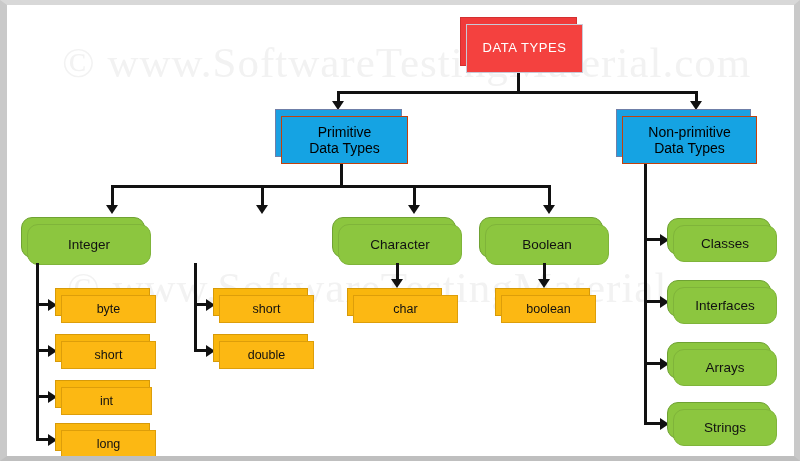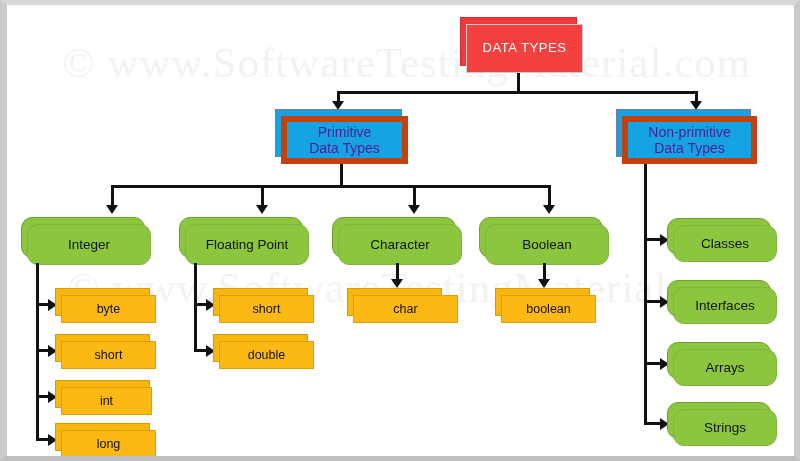--- a/index.html
+++ b/index.html
@@ -60,21 +60,21 @@
     left:6px;top:7px;
   }
 
   
   .n-red .shadowcard{background:#f03a3a;border:1px solid #d23030;}
   .n-red .card{background:#f4413f;border:1px solid #c9c9d6;color:#ffffff;
     font-size:13px;letter-spacing:.6px;}
 
   
   .n-blue .shadowcard{background:#1ba0e2;border:1px solid #6f7fa8;}
-  .n-blue .card{background:#15a3e3;border:6px solid #c2410c;color:#4c1d95;
+  .n-blue .card{background:#15a3e3;border:1px solid #c2410c;color:#000000;
     font-size:14px;}
 
   
   .n-green .shadowcard{background:#8cc63f;border:1px solid #6fa233;border-radius:11px;}
   .n-green .card{background:#8cc63f;border:1px solid #7fb43a;border-radius:11px;
     color:#111111;font-size:13.5px;}
 
   
   .n-orange .shadowcard{background:#f9b60d;border:1px solid #d79a08;}
   .n-orange .card{background:#fcb813;border:1px solid #dd9e0a;color:#111111;
@@ -152,24 +152,20 @@
   <div class="arrow-down" style="left:401px;top:200px;"></div>
 
   <div class="ln lv" style="left:541px;top:180px;height:22px;"></div>
   <div class="arrow-down" style="left:536px;top:200px;"></div>
 
   <div class="node n-green" style="left:14px;top:212px;width:130px;height:48px;padding-left:40px;">
     <div class="shadowcard" style="width:124px;height:41px;"></div>
     <div class="card" style="width:124px;height:41px;">Integer</div>
   </div>
 
-  <div class="node n-green" style="left:172px;top:212px;width:130px;height:48px;">
-    <div class="shadowcard" style="width:124px;height:41px;"></div>
-    <div class="card" style="width:124px;height:41px;">Floating Point</div>
-  </div>
 
   <div class="node n-green" style="left:325px;top:212px;width:130px;height:59px;">
     <div class="shadowcard" style="width:124px;height:41px;"></div>
     <div class="card" style="width:124px;height:41px;">Character</div>
   </div>
 
   <div class="node n-green" style="left:472px;top:212px;width:130px;height:48px;">
     <div class="shadowcard" style="width:124px;height:41px;"></div>
     <div class="card" style="width:124px;height:41px;">Boolean</div>
   </div>

